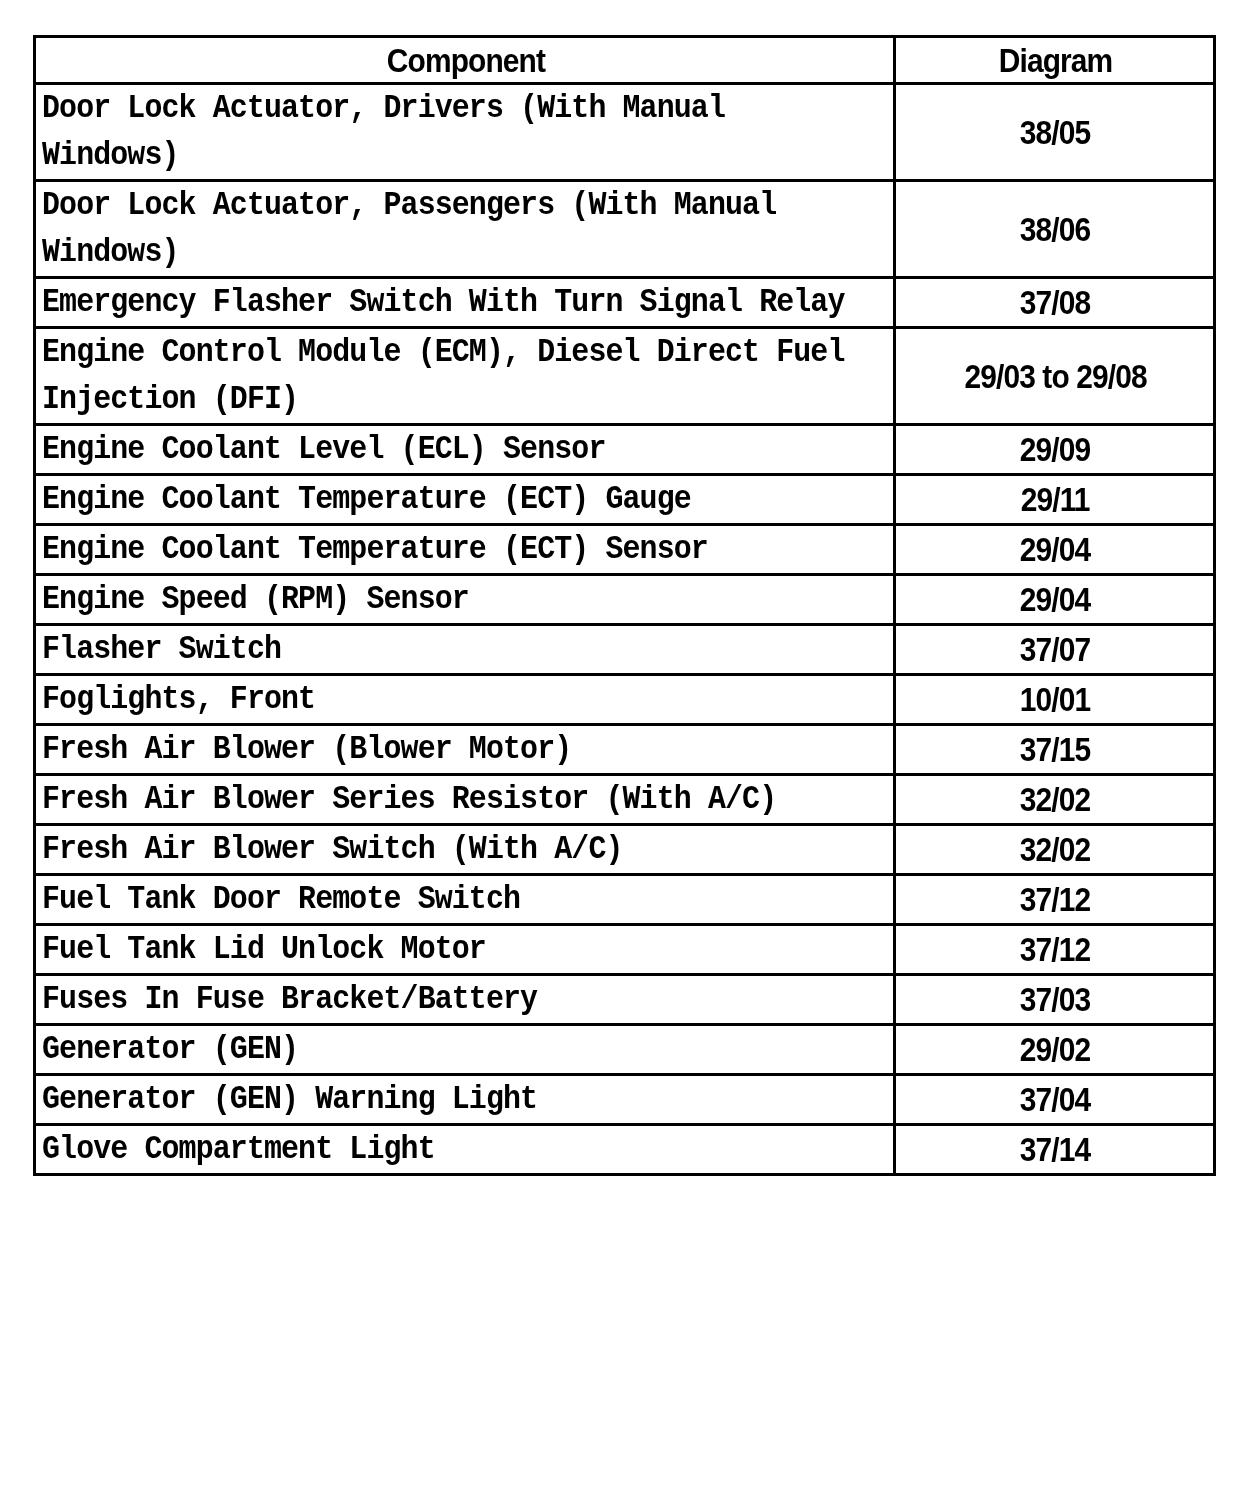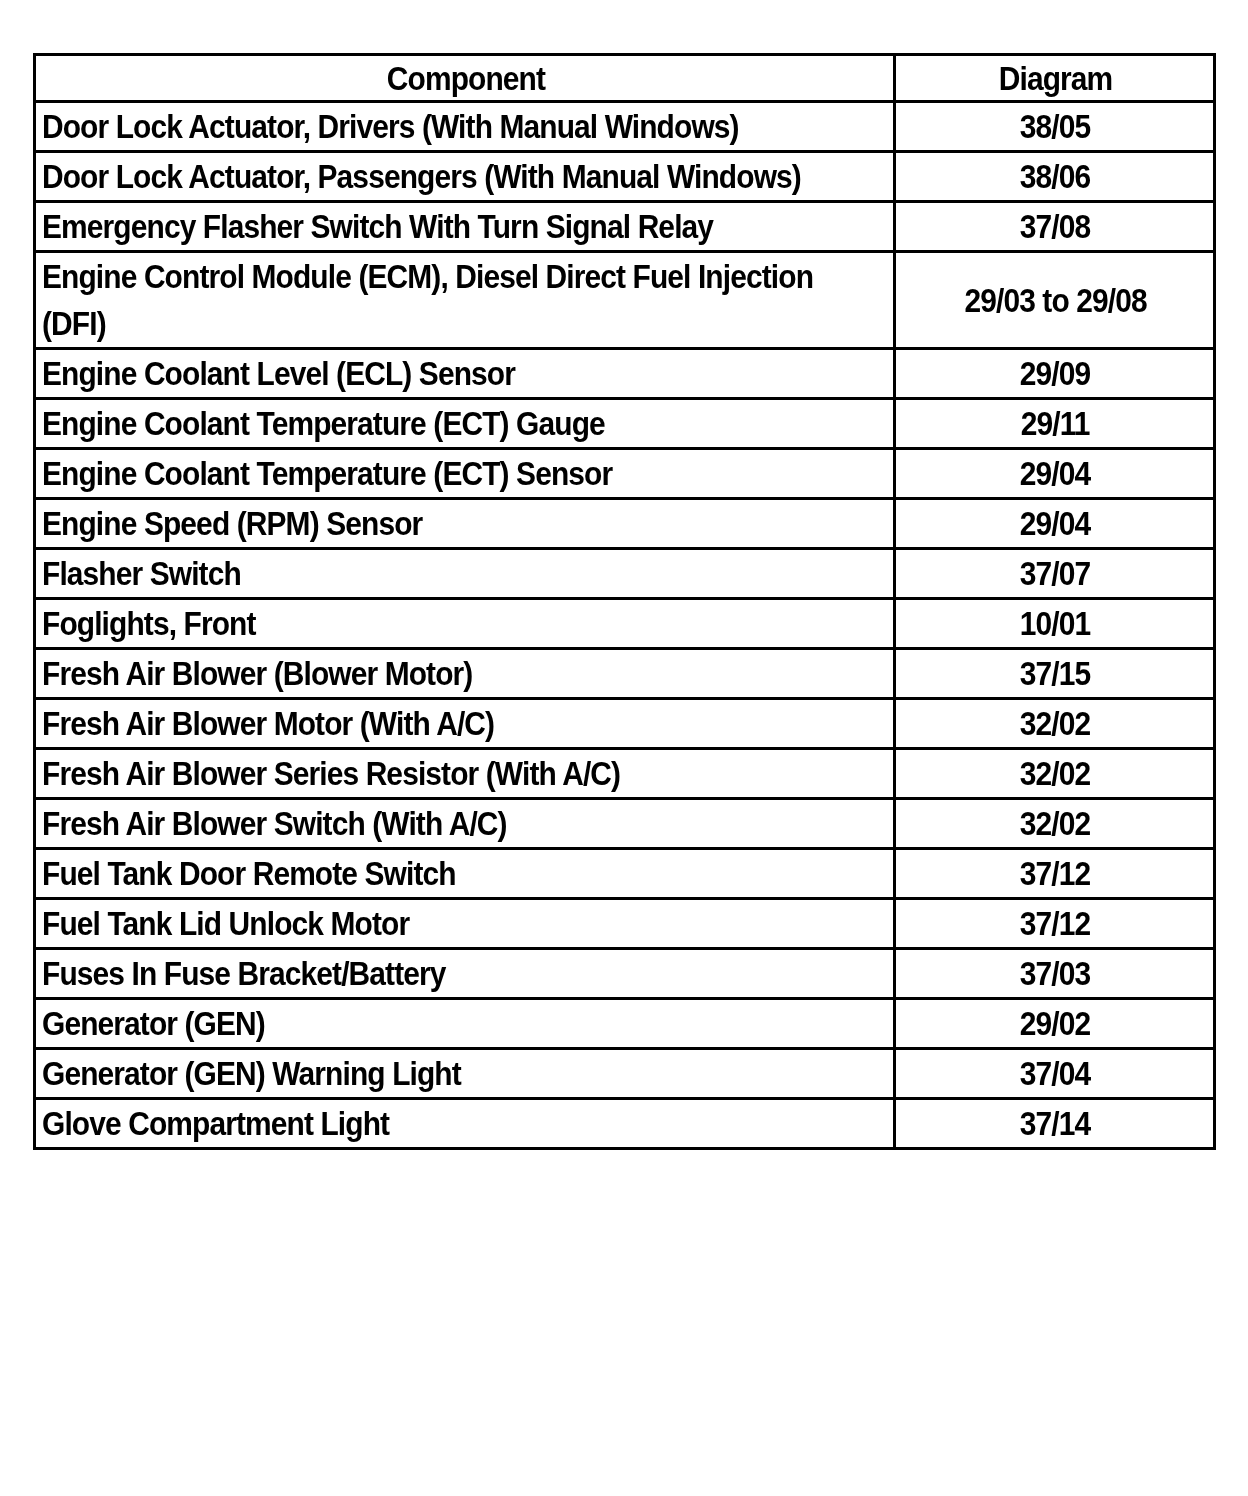--- a/index.html
+++ b/index.html
@@ -11,21 +11,21 @@
       width: 1248px;
       height: 1496px;
       position: relative;
       overflow: hidden;
       font-family: "Liberation Sans", sans-serif;
       color: #000000;
     }
     .sheet {
       position: absolute;
       left: 33px;
-      top: 53px;
+      top: 35px;
       width: 956px;
     }
     table.ref {
       border-collapse: collapse;
       width: 100%;
       table-layout: fixed;
       border: 3px solid #000;
     }
     table.ref col.c1 { width: 860px; }
     table.ref col.c2 { width: 320px; }
@@ -40,20 +40,21 @@
     }
     table.ref th {
       text-align: center;
       height: 44px;
       line-height: 44px;
     }
     table.ref td.comp {
       text-align: left;
       vertical-align: top;
       height: 44px;
+      font-family: Liberation Mono, monospace;
     }
     table.ref td.diag {
       text-align: center;
       vertical-align: middle;
     }
     .narrow-c {
       display: inline-block;
       transform: scaleX(0.88);
       transform-origin: center center;
       white-space: nowrap;
@@ -154,26 +155,20 @@
     <td class="diag"><span class="narrow-c">10/01</span></td>
   </tr>
 
   <tr>
     <td class="comp">
             <span class="wrap">Fresh Air Blower (Blower Motor)</span>
           </td>
     <td class="diag"><span class="narrow-c">37/15</span></td>
   </tr>
 
-  <tr>
-    <td class="comp">
-            <span class="wrap">Fresh Air Blower Motor (With A/C)</span>
-          </td>
-    <td class="diag"><span class="narrow-c">32/02</span></td>
-  </tr>
 
   <tr>
     <td class="comp">
             <span class="wrap">Fresh Air Blower Series Resistor (With A/C)</span>
           </td>
     <td class="diag"><span class="narrow-c">32/02</span></td>
   </tr>
 
 
   <tr>

